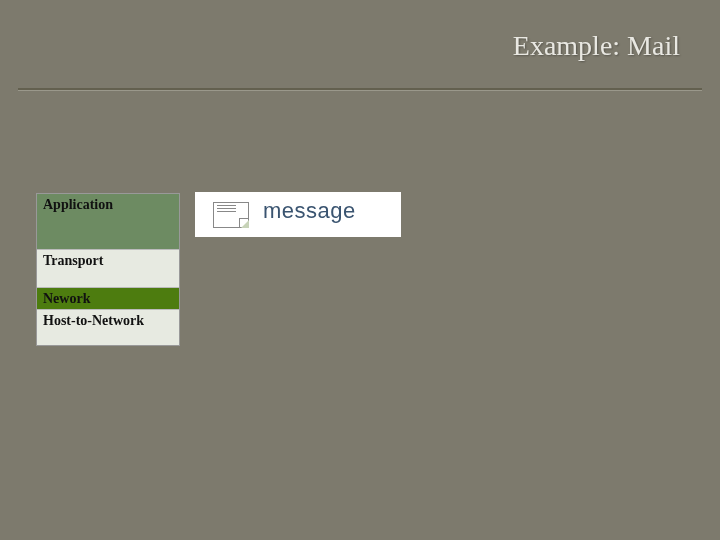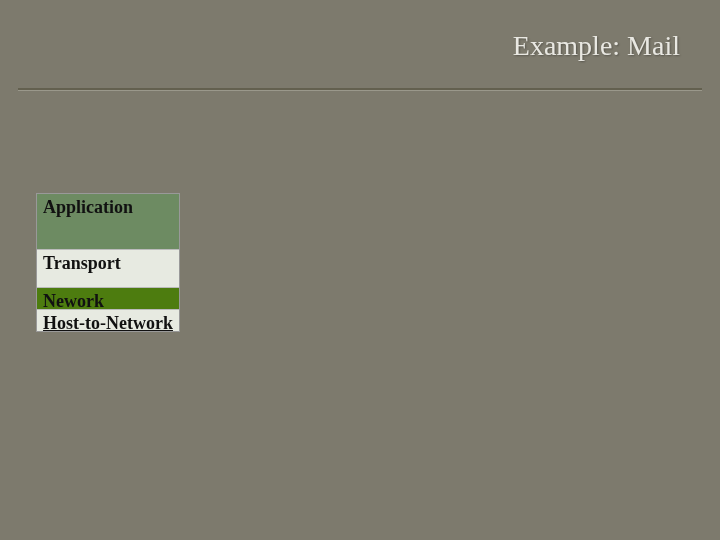--- a/index.html
+++ b/index.html
@@ -40,42 +40,41 @@
     top: 193px;
     left: 36px;
     width: 142px;
     border: 1px solid #999;
     background: #fff;
   }
   .layer {
     box-sizing: border-box;
     padding: 3px 6px;
     font-family: 'Times New Roman', Times, serif;
-    font-size: 18px;
+    font-size: 14px;
     font-weight: bold;
     color: #111;
     border-bottom: 1px solid #bbb;
   }
   .layer:last-child { border-bottom: none; }
   .layer.application {
     background: #6d8b62;
     height: 56px;
   }
   .layer.transport {
     background: #e7eae1;
     height: 38px;
   }
   .layer.network {
     background: #4d7c0f;
     height: 22px;
   }
   .layer.host {
     background: #e7eae1;
-    height: 21px;
-    text-decoration: underline;
+    height: 35px;
   }
 
   .message-panel {
     position: absolute;
     top: 192px;
     left: 195px;
     width: 206px;
     height: 45px;
     background: #fff;
   }
@@ -136,14 +135,26 @@
   <div class="title">Example: Mail</div>
   <div class="underline"></div>
 
   <div class="stack">
     <div class="layer application">Application</div>
     <div class="layer transport">Transport</div>
     <div class="layer network">Nework</div>
     <div class="layer host">Host-to-Network</div>
   </div>
 
+  <div class="message-panel">
+    <div class="envelope">
+      <div class="envelope-lines">
+        <div></div>
+          <div></div>
+          <div></div>
+      </div>
+      <div class="envelope-fold"></div>
+      <div class="envelope-corner"></div>
+    </div>
+    <div class="message-label">message</div>
+  </div>
 
 </div>
 
 </body></html>

